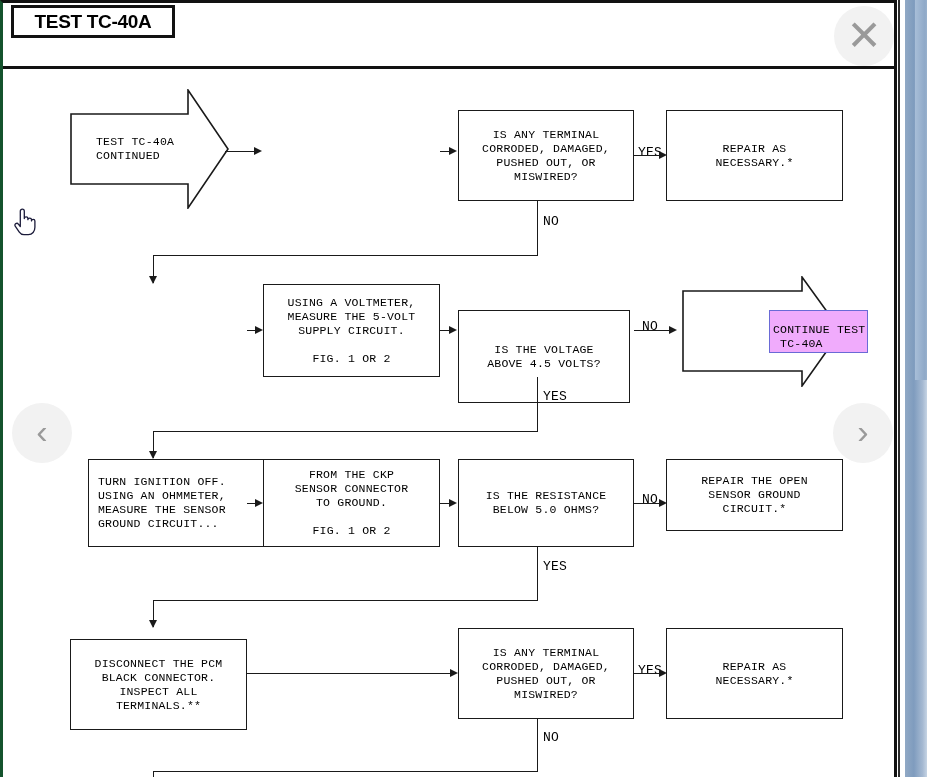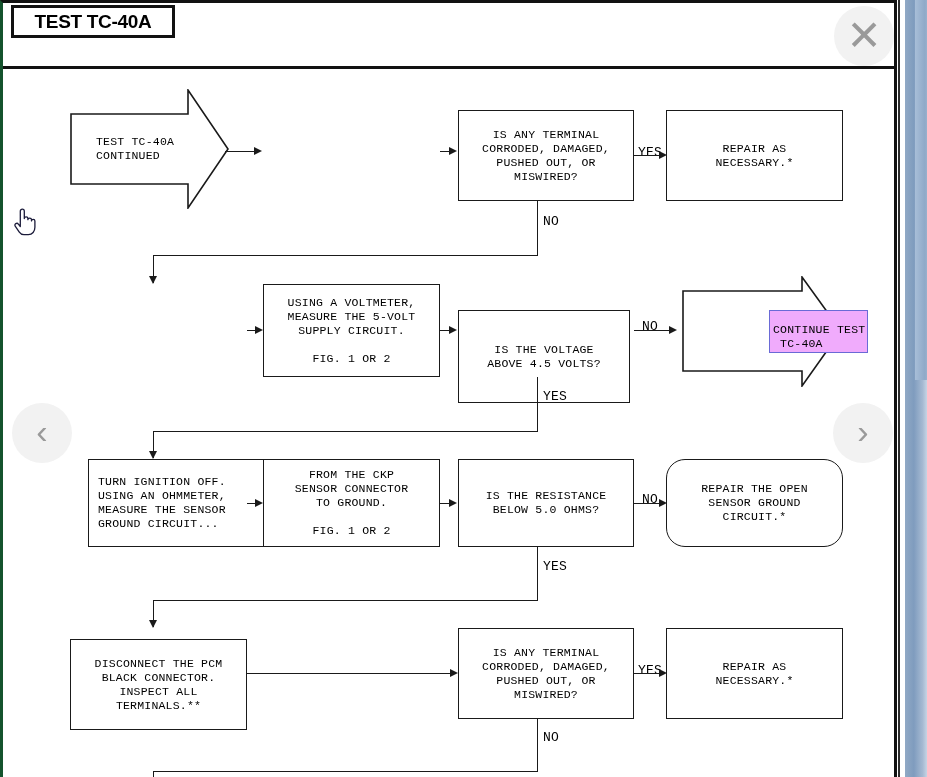--- a/index.html
+++ b/index.html
@@ -236,21 +236,21 @@
 
       <div class="node" style="left:455px;top:390px;width:176px;height:88px;">
         <span>IS THE RESISTANCE
 BELOW 5.0 OHMS?</span>
       </div>
 
       <div class="edge-label" style="left:639px;top:423px;">NO</div>
       <div class="h-line" style="left:631px;top:434px;width:30px;"></div>
       <div class="arrowhead-r" style="left:656px;top:429.5px;"></div>
 
-      <div class="node" style="left:663px;top:390px;width:177px;height:88px;border-radius:19px;">
+      <div class="node" style="left:663px;top:390px;width:177px;height:72px;">
         <span>REPAIR THE OPEN
 SENSOR GROUND
 CIRCUIT.*</span>
       </div>
 
       <div class="v-line" style="left:534px;top:478px;height:53px;"></div>
       <div class="edge-label" style="left:540px;top:490px;">YES</div>
       <div class="h-line" style="left:150px;top:531px;width:385px;"></div>
       <div class="v-line" style="left:150px;top:531px;height:27px;"></div>
       <div class="arrowhead-d" style="left:145.5px;top:551px;"></div>

